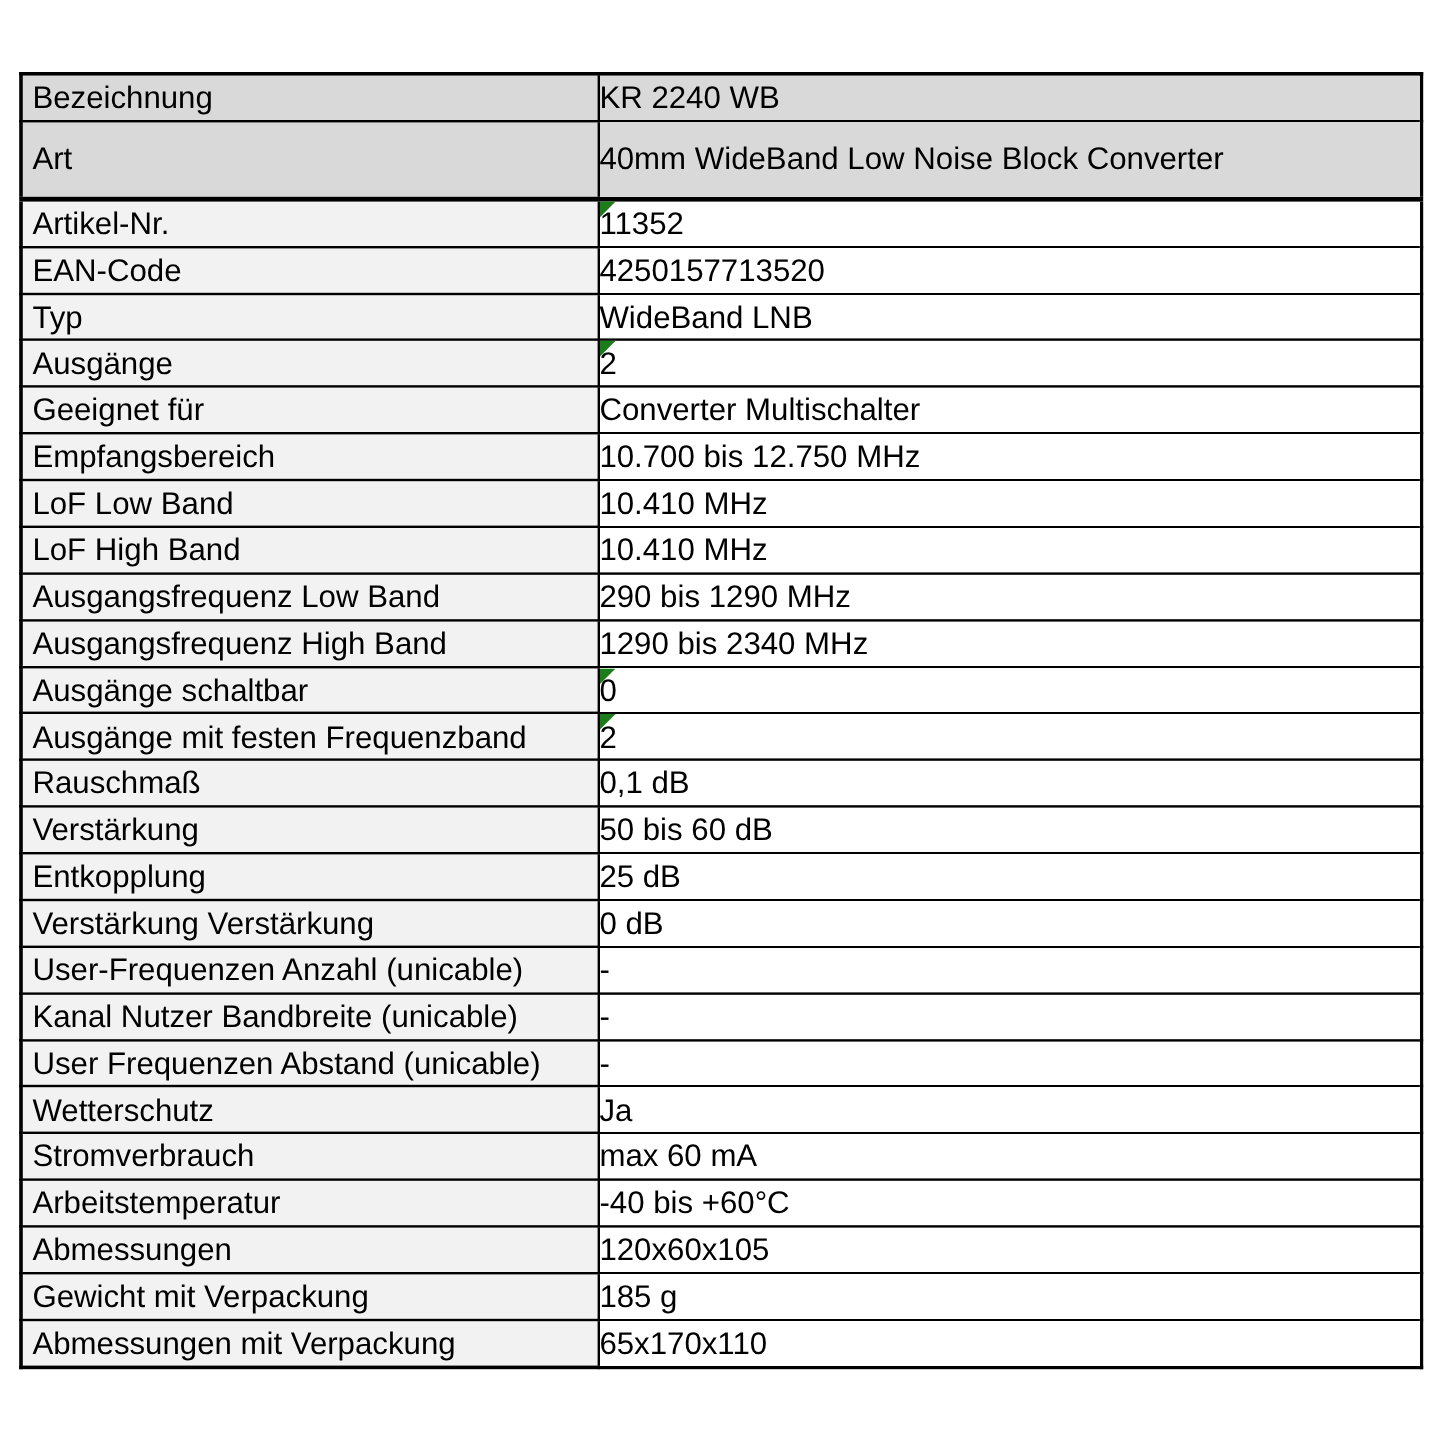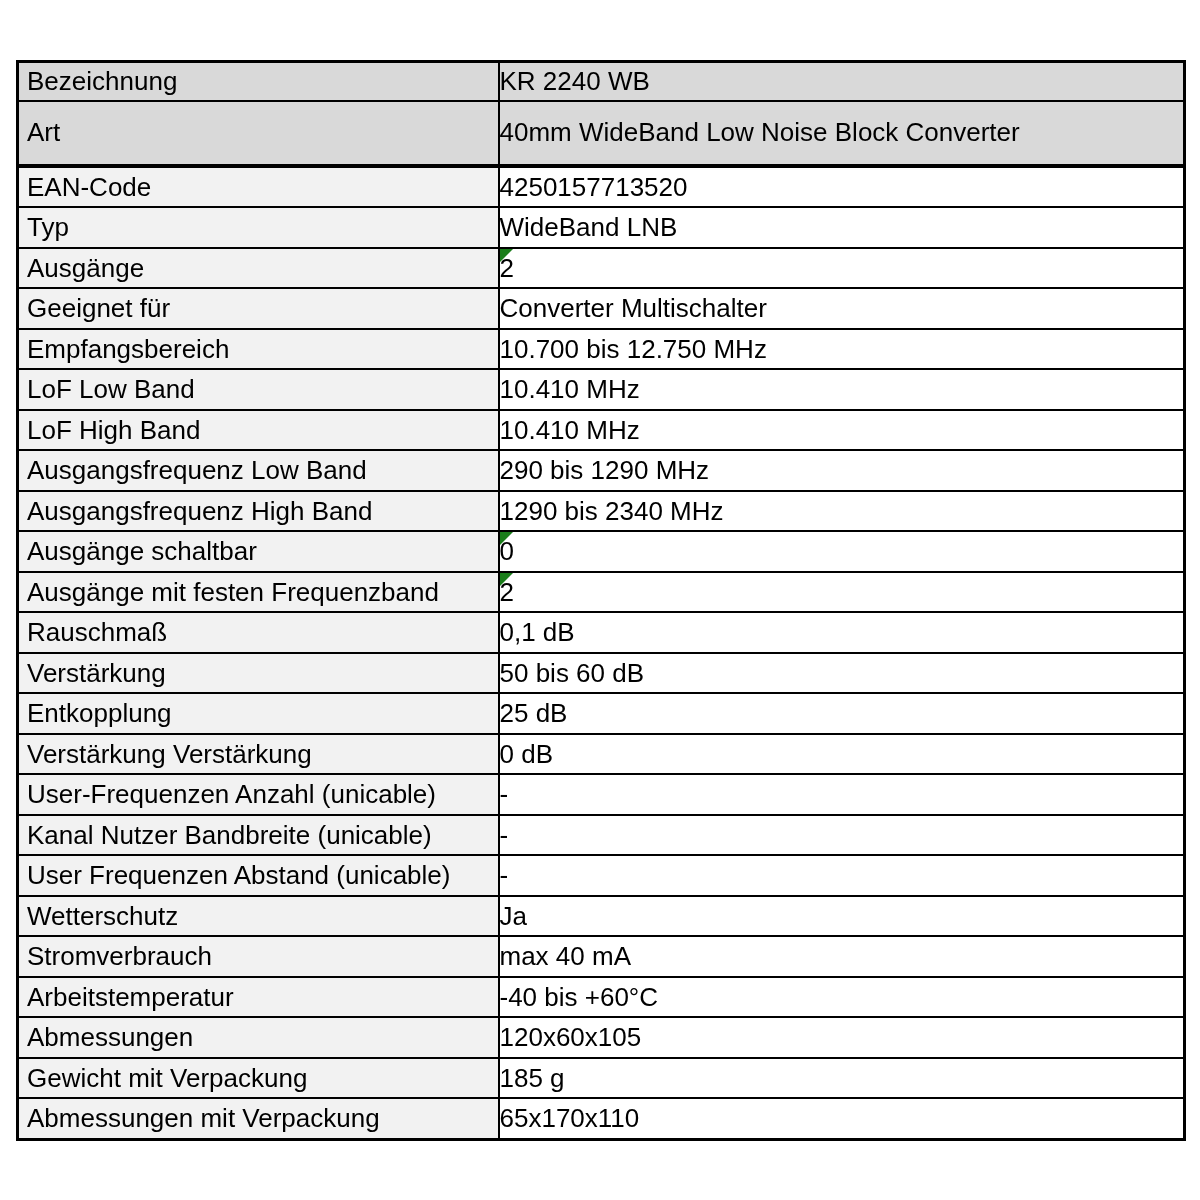--- a/index.html
+++ b/index.html
@@ -86,20 +86,29 @@
   <tr class="header-row-2">
     <td class="label-cell">
       <span>Art</span>
     </td>
     <td class="value-cell">
       
       <span>40mm WideBand Low Noise Block Converter</span>
     </td>
   </tr>
 
+  <tr class="data-row">
+    <td class="label-cell">
+      <span>Artikel-Nr.</span>
+    </td>
+    <td class="value-cell">
+      <span class="corner-marker"></span>
+      <span>11352</span>
+    </td>
+  </tr>
 
   <tr class="data-row">
     <td class="label-cell">
       <span>EAN-Code</span>
     </td>
     <td class="value-cell">
       
       <span>4250157713520</span>
     </td>
   </tr>
@@ -283,21 +292,21 @@
       <span>Ja</span>
     </td>
   </tr>
 
   <tr class="data-row">
     <td class="label-cell">
       <span>Stromverbrauch</span>
     </td>
     <td class="value-cell">
       
-      <span>max 40 mA</span>
+      <span>max 60 mA</span>
     </td>
   </tr>
 
   <tr class="data-row">
     <td class="label-cell">
       <span>Arbeitstemperatur</span>
     </td>
     <td class="value-cell">
       
       <span>-40 bis +60°C</span>

